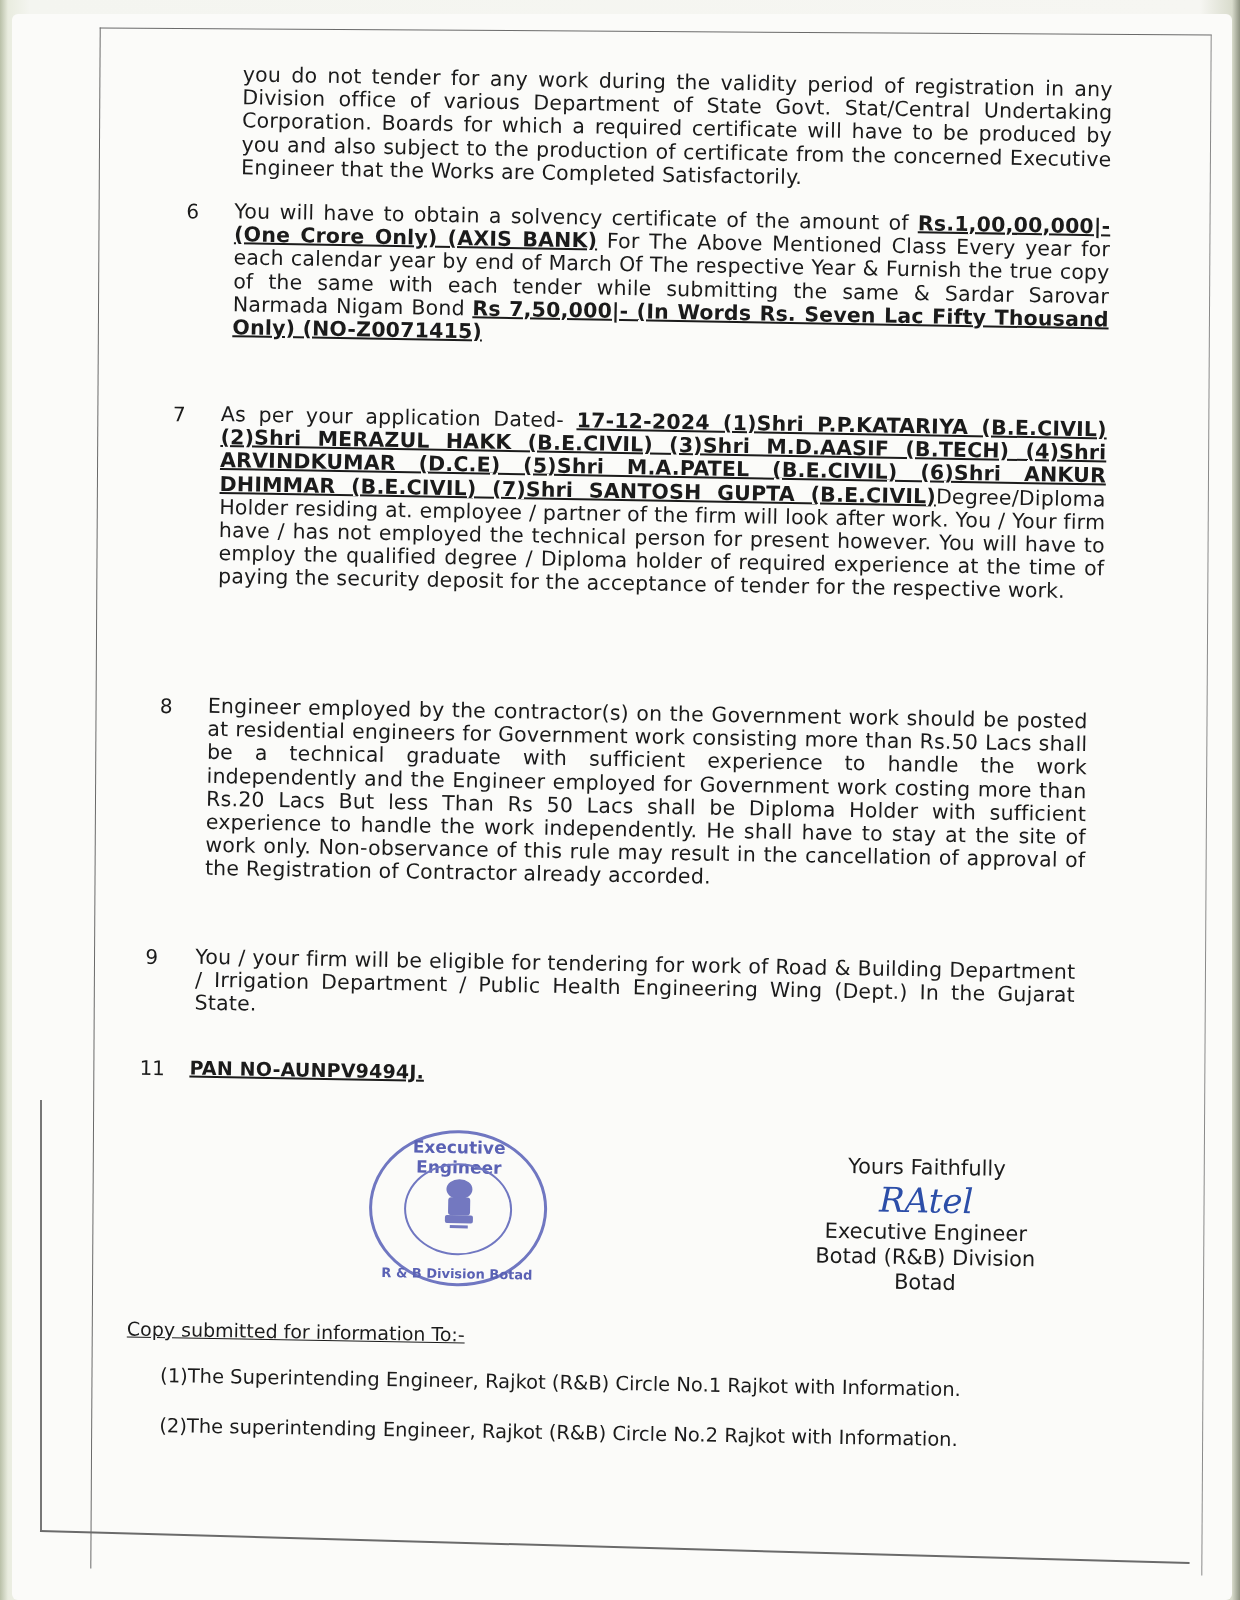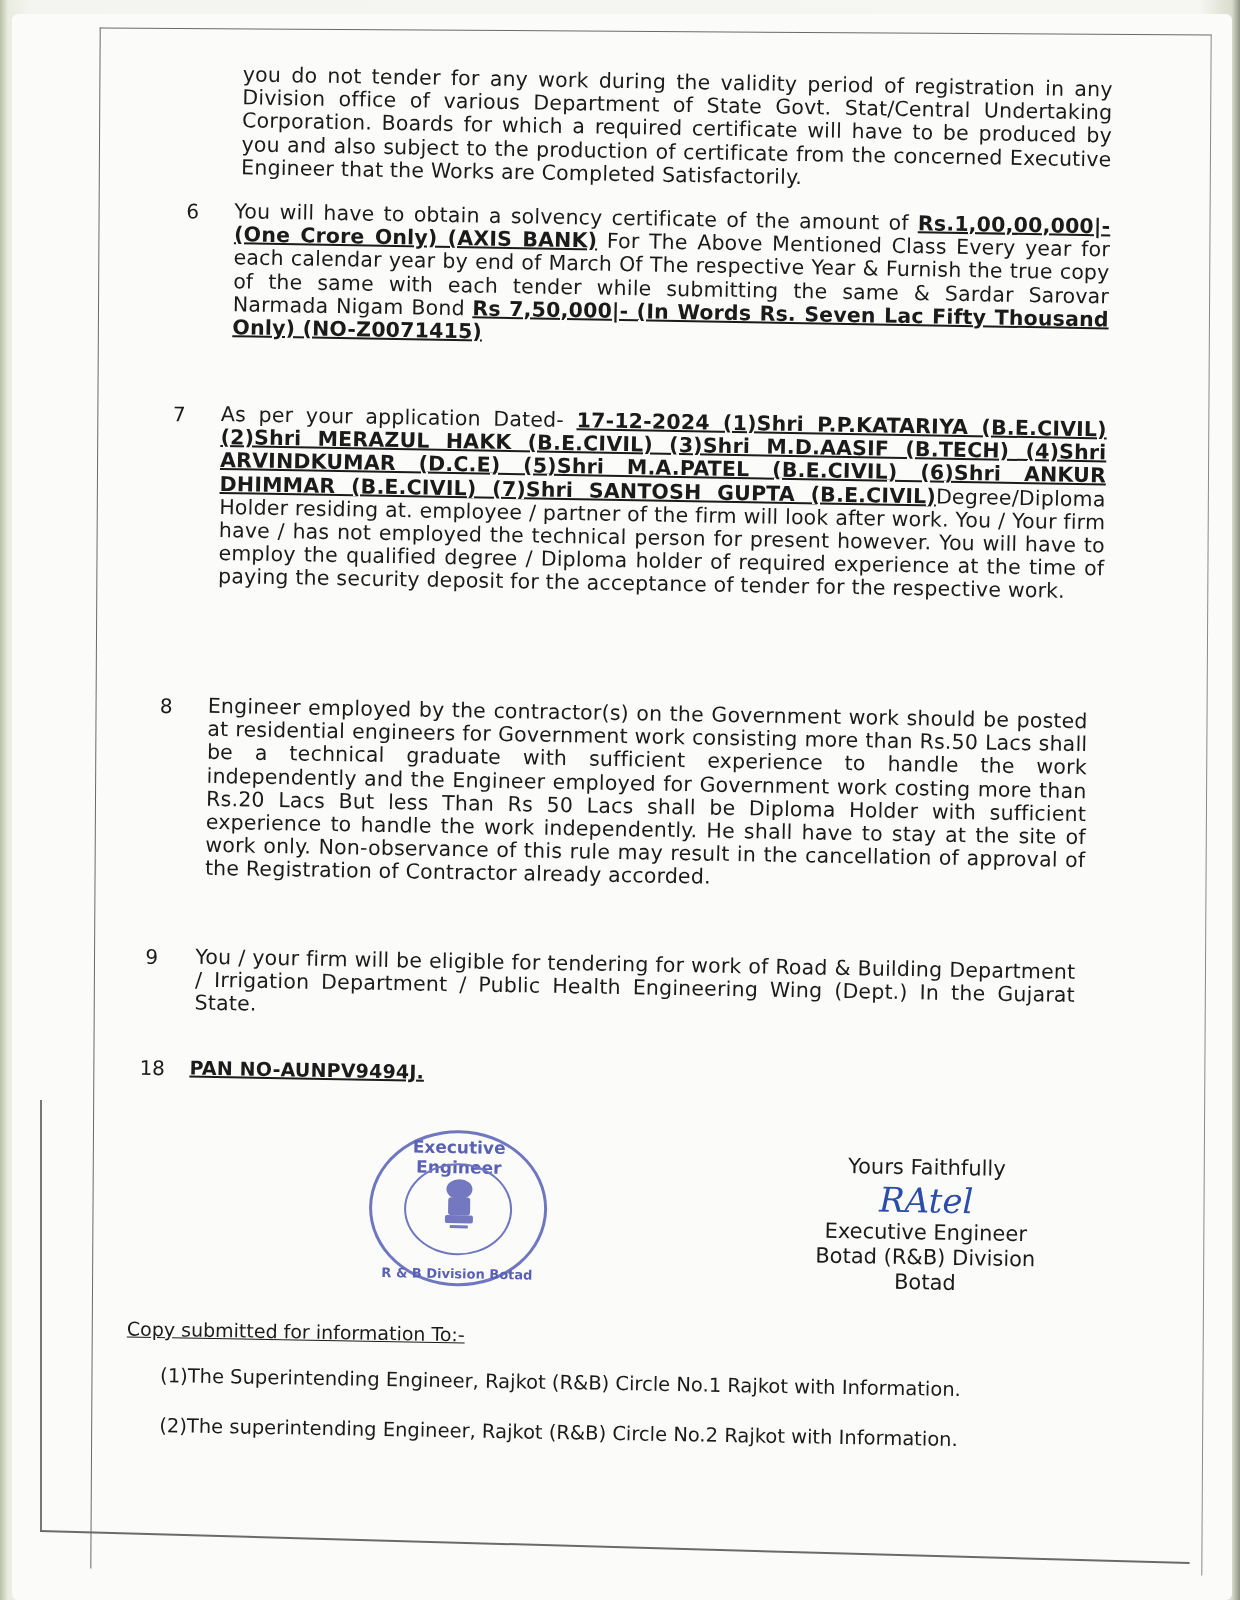--- a/index.html
+++ b/index.html
@@ -69,21 +69,21 @@
   <div class="para" style="left:216px; top:410px; width:886px;">
     <span>As per your application Dated- </span><span class="u">17-12-2024 (1)Shri P.P.KATARIYA (B.E.CIVIL) (2)Shri MERAZUL HAKK (B.E.CIVIL) (3)Shri M.D.AASIF (B.TECH) (4)Shri ARVINDKUMAR (D.C.E) (5)Shri M.A.PATEL (B.E.CIVIL) (6)Shri ANKUR DHIMMAR (B.E.CIVIL) (7)Shri SANTOSH GUPTA (B.E.CIVIL)</span><span>Degree/Diploma Holder residing at. employee / partner of the firm will look after work. You / Your firm have / has not employed the technical person for present however. You will have to employ the qualified degree / Diploma holder of required experience at the time of paying the security deposit for the acceptance of tender for the respective work.</span>
   </div>
 
   <div class="num" style="left:160px; top:702px;">8</div>
   <div class="para" style="left:208px; top:702px; width:880px;">Engineer employed by the contractor(s) on the Government work should be posted at residential engineers for Government work consisting more than Rs.50 Lacs shall be a technical graduate with sufficient experience to handle the work independently and the Engineer employed for Government work costing more than Rs.20 Lacs But less Than Rs 50 Lacs shall be Diploma Holder with sufficient experience to handle the work independently. He shall have to stay at the site of work only. Non-observance of this rule may result in the cancellation of approval of the Registration of Contractor already accorded.</div>
 
   <div class="num" style="left:150px; top:953px;">9</div>
   <div class="para" style="left:200px; top:953px; width:880px;">You / your firm will be eligible for tendering for work of Road &amp; Building Department / Irrigation Department / Public Health Engineering Wing (Dept.) In the Gujarat State.</div>
 
-  <div class="num" style="left:146px; top:1064px;">18</div>
+  <div class="num" style="left:146px; top:1064px;">11</div>
   <div class="para u" style="left:196px; top:1064px; width:400px; font-size:19px;">PAN NO-AUNPV9494J.</div>
 
   <div class="stamp">
     <div class="stamp-text-top">Executive Engineer</div>
     <div class="stamp-inner">
       <svg class="emblem" viewBox="0 0 38 60">
         <g fill="#4a52ae" opacity="0.9">
           <ellipse cx="19" cy="12" rx="13" ry="10"></ellipse>
           <rect x="8" y="20" width="22" height="18" rx="3"></rect>
           <rect x="5" y="38" width="28" height="8" rx="2"></rect>

